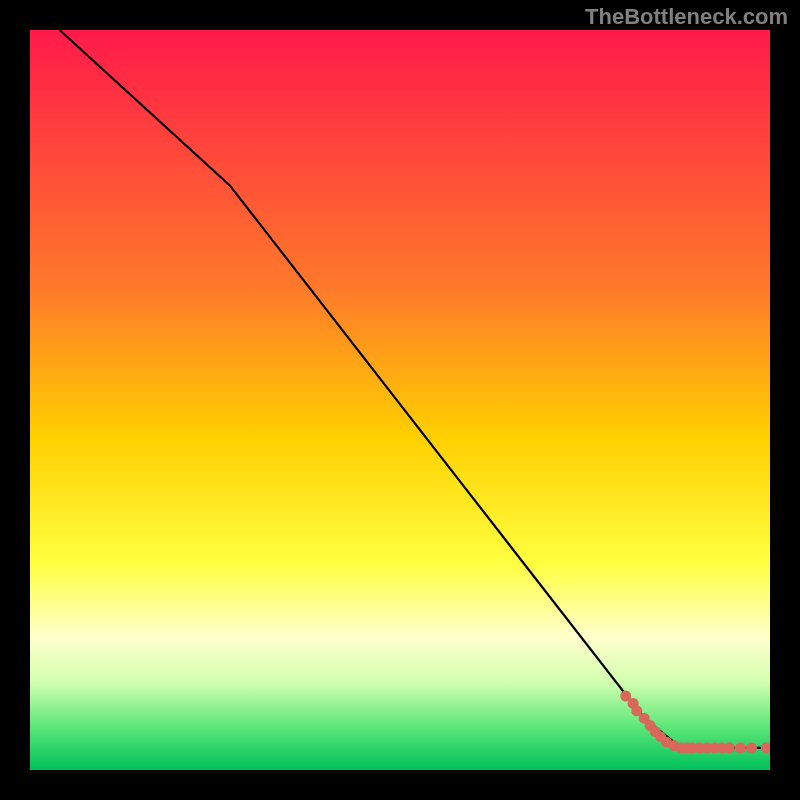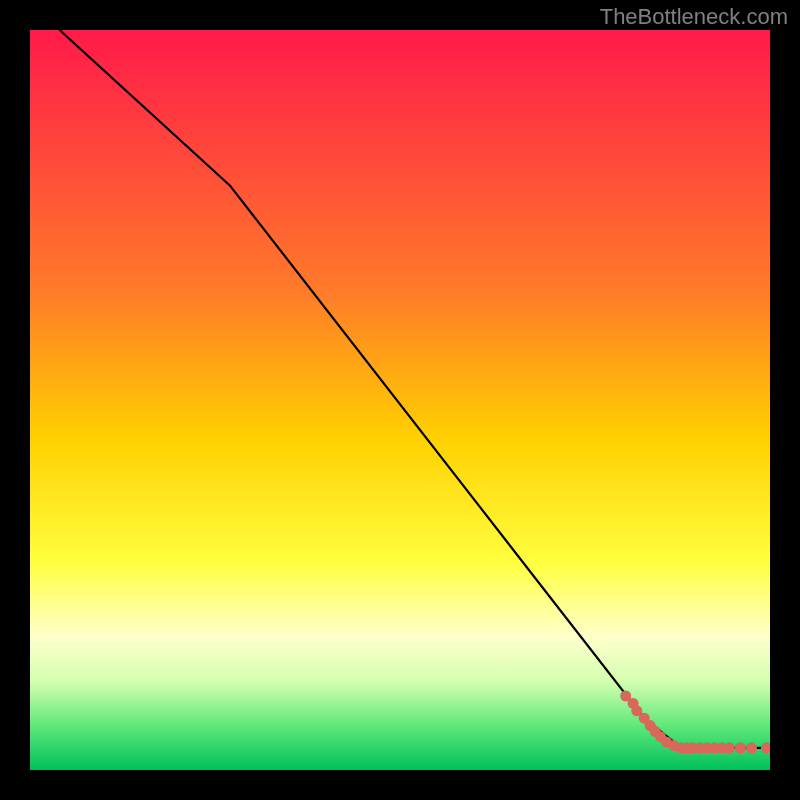--- a/index.html
+++ b/index.html
@@ -10,21 +10,21 @@
     background: #000;
     font-family: Arial, sans-serif;
     position: relative;
   }
   .watermark {
     position: absolute;
     top: 4px;
     right: 12px;
     color: #808080;
     font-size: 22px;
-    font-weight: normal;
+    font-weight: bold;
     z-index: 10;
   }
   .plot-area {
     position: absolute;
     left: 30px;
     top: 30px;
     width: 740px;
     height: 740px;
   }
   svg {

